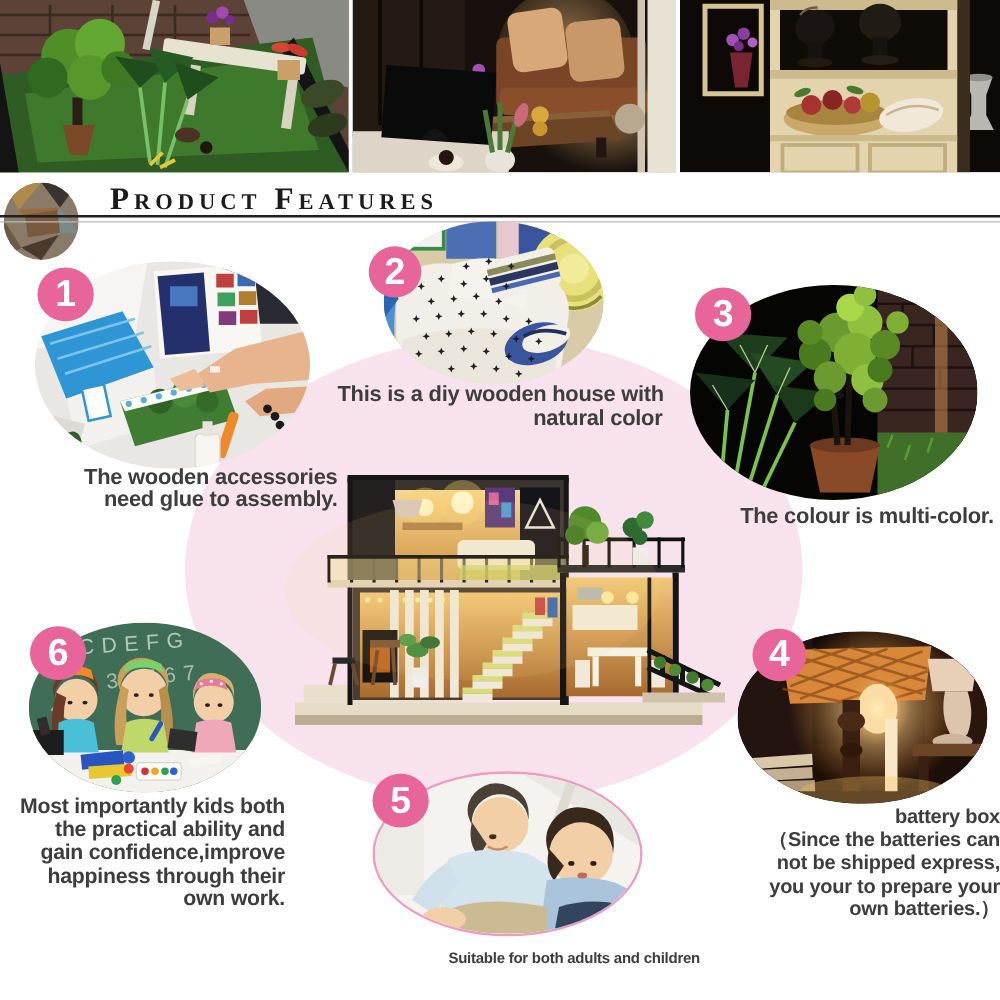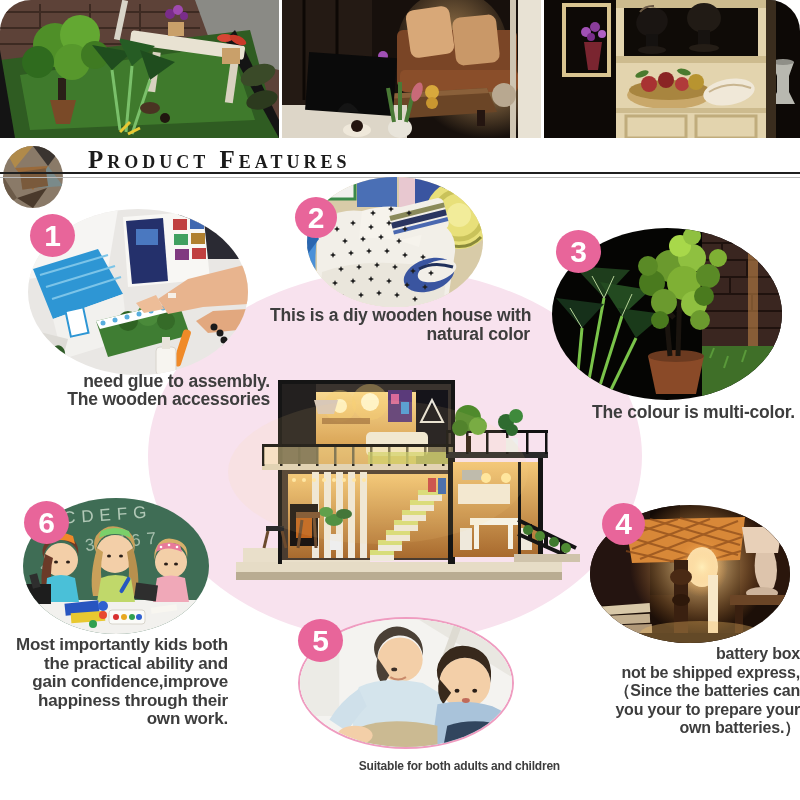--- a/index.html
+++ b/index.html
@@ -1,17 +1,17 @@
 <!DOCTYPE html>
 <html><head>
 <meta charset="utf-8">
 <style>
   html,body{margin:0;padding:0;background:#ffffff;}
   #stage{position:relative;width:800px;height:800px;background:#ffffff;overflow:hidden;
-         font-family:"Liberation Sans",sans-serif;border-radius:31px;}
+         font-family:"Liberation Sans",sans-serif;}
   .abs{position:absolute;}
   .photo{position:absolute;border-radius:50%;overflow:hidden;}
   .photo svg,.banner-photo svg{display:block;width:100%;height:100%;}
   .banner-photo{position:absolute;top:0;height:138px;overflow:hidden;}
   .badge{position:absolute;border-radius:50%;background:#e8659a;color:#ffffff;
          display:flex;align-items:center;justify-content:center;
          font-weight:700;font-size:30px;z-index:6;
          font-family:"Liberation Sans",sans-serif;}
   .cap{position:absolute;text-align:right;color:#3d3d3d;font-weight:700;z-index:6;
        font-family:"Liberation Sans",sans-serif;letter-spacing:-0.2px;}
@@ -446,22 +446,22 @@
         <rect x="134" y="128" width="8" height="12" fill="#e8e4da"></rect>
       </g>
       <polygon points="0,120 40,130 30,166 0,166" fill="#dddbd6"></polygon>
       <ellipse cx="28" cy="150" rx="9" ry="14" fill="#2f5c28" transform="rotate(15 28 150)"></ellipse>
     </svg>
   </div>
   <div class="badge" style="left:30px;top:214px;width:45px;height:43px;">
       <span>1</span>
     </div>
   <div class="cap" style="left:10px;top:372px;width:260px;font-size:17.5px;line-height:18px;">
+    <div>The wooden accessories</div>
     <div>need glue to assembly.</div>
-    <div>The wooden accessories</div>
   </div>
 
   <div class="photo" style="left:307px;top:177px;width:176px;height:130px;">
     <svg viewBox="0 0 176 130" preserveAspectRatio="none">
       <defs>
           <path id="st" d="M0 -3 L0.9 -0.9 L3 0 L0.9 0.9 L0 3 L-0.9 0.9 L-3 0 L-0.9 -0.9 Z" fill="#1f1f1f"></path>
         </defs>
       <rect width="176" height="130" fill="#d8cba8"></rect>
       <rect x="50" y="0" width="40" height="30" fill="#4a6fb5"></rect>
       <rect x="20" y="0" width="28" height="22" fill="#f2f1ee" stroke="#3a8a4a" stroke-width="3"></rect>
@@ -658,22 +658,22 @@
       </g>
       <rect x="0" y="128" width="200" height="10" fill="#150a05"></rect>
       <ellipse cx="110" cy="128" rx="60" ry="12" fill="#f7c068" opacity="0.35"></ellipse>
     </svg>
   </div>
   <div class="badge" style="left:602px;top:503px;width:43px;height:42px;">
       <span>4</span>
     </div>
   <div class="cap" style="left:583px;top:645px;width:217px;font-size:16px;line-height:18.5px;">
     <div>battery box</div>
+    <div>（Since the batteries can</div>
     <div>not be shipped express,</div>
-    <div>（Since the batteries can</div>
     <div>you your to prepare your</div>
     <div>own batteries.）</div>
   </div>
 
   <div class="photo" style="left:298px;top:617px;width:216px;height:132px;border:2px solid #ef9cc0;box-sizing:border-box;">
     <svg viewBox="0 0 216 132" preserveAspectRatio="none">
       <rect width="216" height="132" fill="#f4f3f0"></rect>
       <polygon points="120,0 216,0 216,60" fill="#e9e7e1"></polygon>
       <rect x="150" y="0" width="8" height="50" fill="#dedbd2" transform="rotate(20 154 25)"></rect>
       <rect x="0" y="20" width="40" height="80" fill="#ecebe6"></rect>

